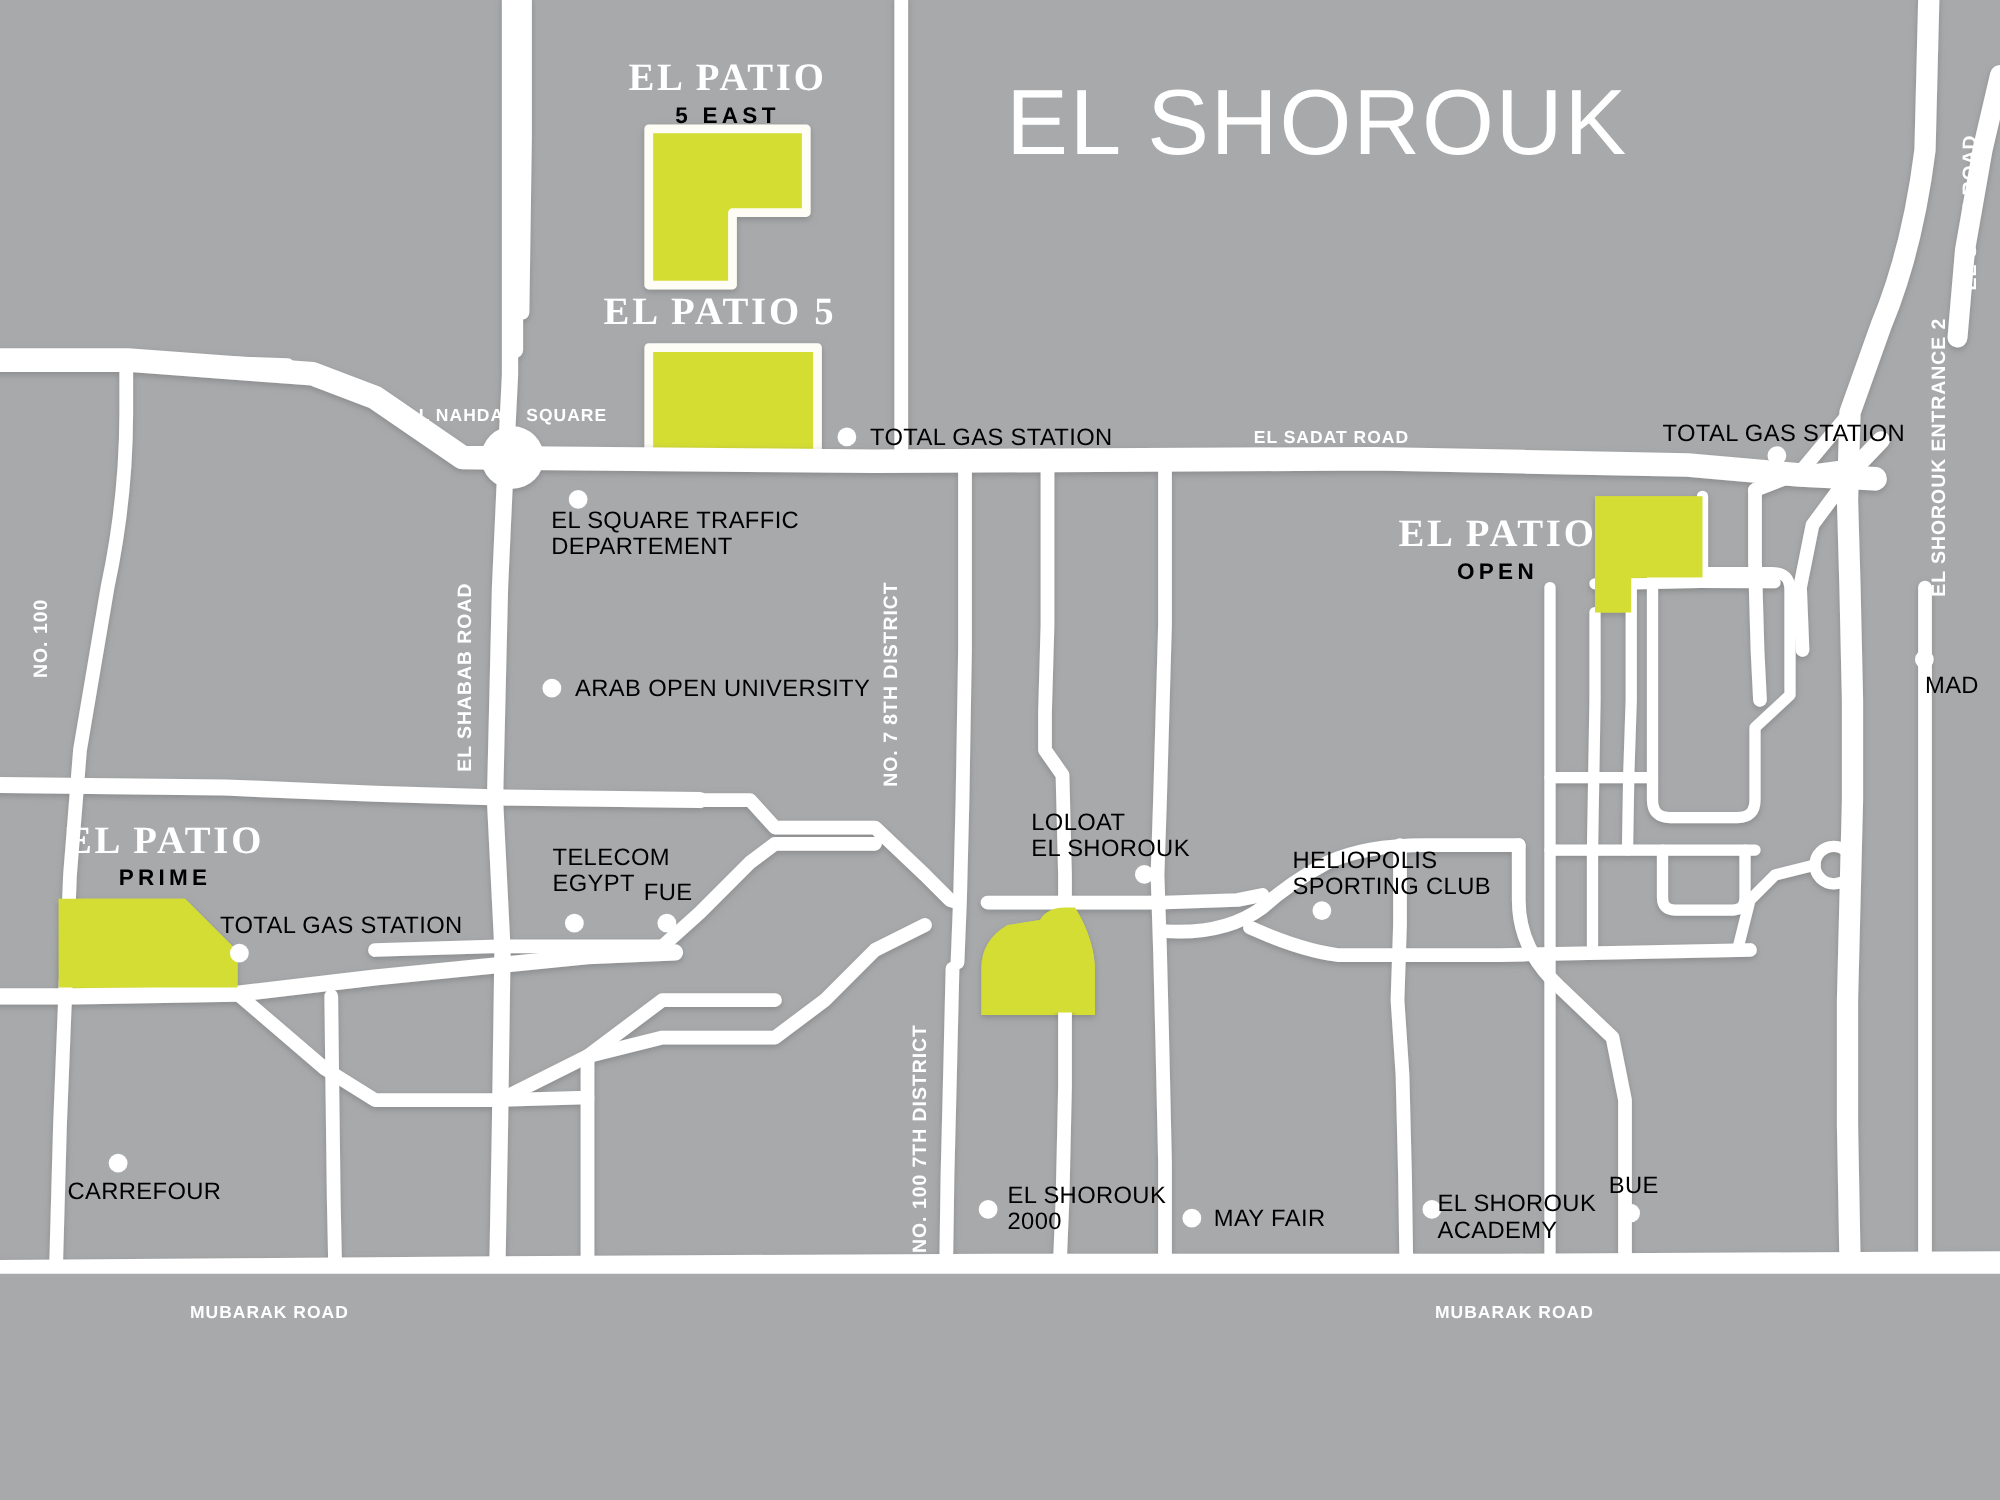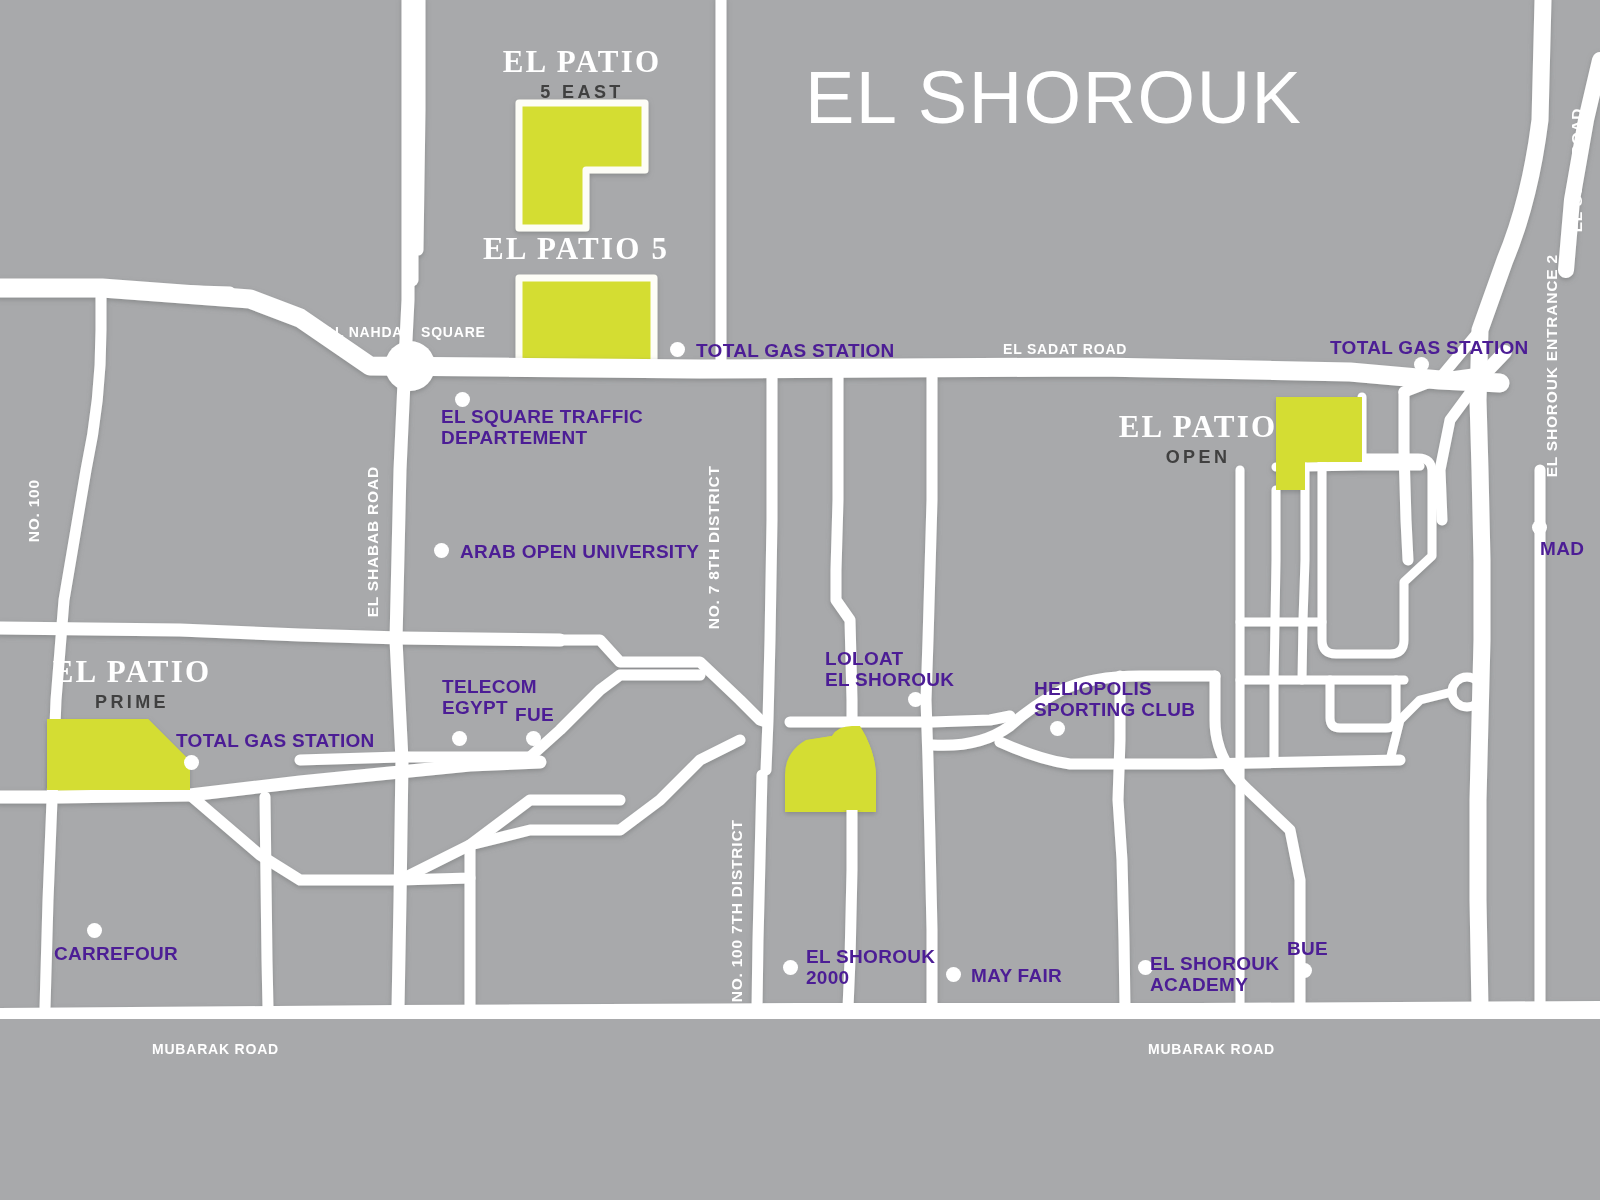--- a/index.html
+++ b/index.html
@@ -23,23 +23,23 @@
     height: 1200px;
   }
   .lbl {
     position: absolute;
     white-space: pre;
     line-height: 1.12;
     pointer-events: auto;
   }
   
   .poi-label {
-    color: #4c1d95;
+    color: #000000;
     font-size: 19px;
-    font-weight: 700;
+    font-weight: 400;
     letter-spacing: 0.3px;
   }
   
   .road-label {
     color: #ffffff;
     font-size: 14px;
     font-weight: 700;
     letter-spacing: 0.8px;
   }
   .road-label.small {
@@ -55,21 +55,21 @@
   
   .brand-main {
     color: #ffffff;
     font-family: "Liberation Serif", serif;
     font-weight: 700;
     font-size: 31px;
     letter-spacing: 2.2px;
     text-align: center;
   }
   .brand-sub {
-    color: #404040;
+    color: #000000;
     font-size: 18px;
     font-weight: 700;
     letter-spacing: 3.4px;
     text-align: center;
     margin-top: 2px;
   }
   .brand-block {
     position: absolute;
     text-align: center;
   }

